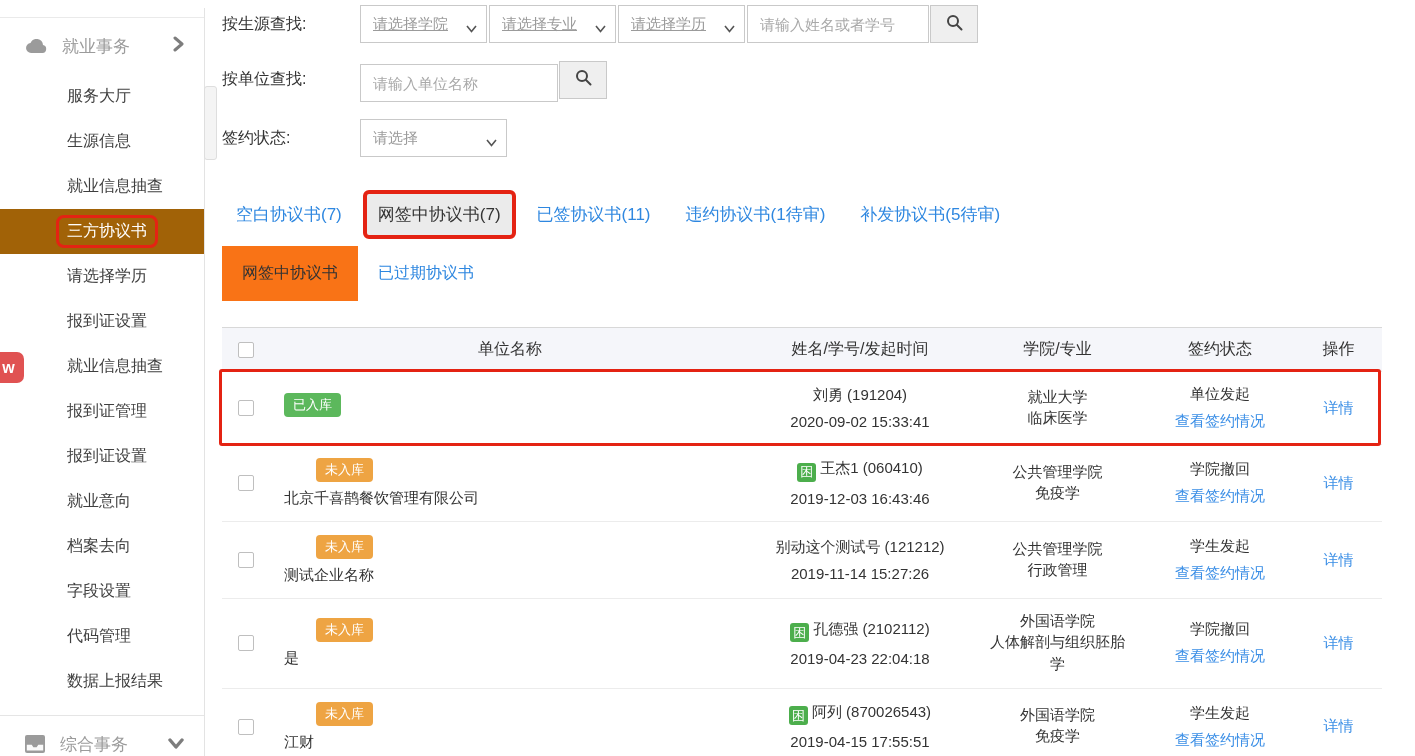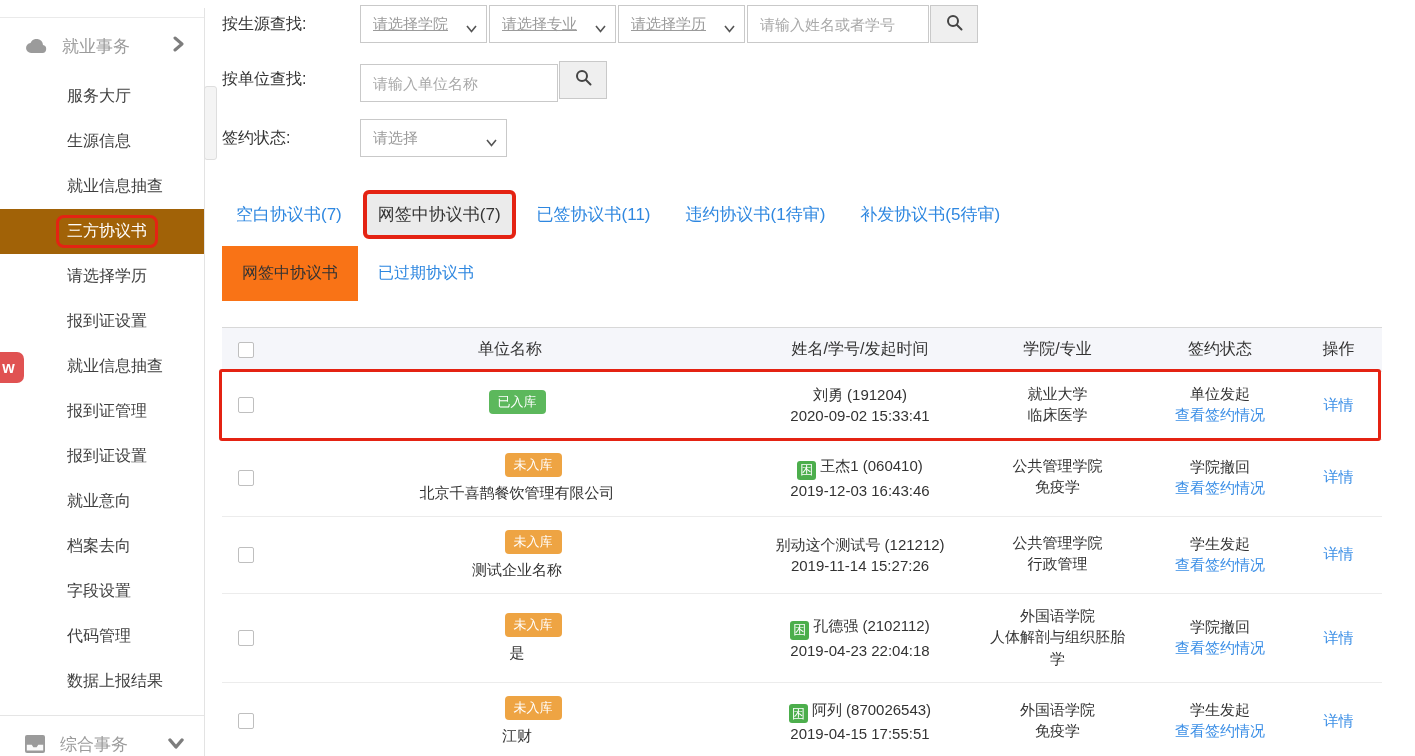--- a/index.html
+++ b/index.html
@@ -87,38 +87,38 @@
   .col-check  { width:48px; display:flex; justify-content:center; }
   .col-company{ width:480px; text-align:center; }
   .col-name   { width:220px; text-align:center; }
   .col-college{ width:175px; text-align:center; }
   .col-status { width:150px; text-align:center; }
   .col-action { width:87px;  text-align:center; }
   .trow {
     display:flex; align-items:center; border-bottom:1px solid #ececec;
     padding:13px 0; position:relative; background:#fff;
   }
-  .trow .col-company { text-align:center; padding-left:14px; }
+  .trow .col-company { text-align:left; padding-left:14px; }
   .checkbox {
     width:16px; height:16px; border:1px solid #bfbfbf; border-radius:2px;
     background:#fff; display:inline-block; cursor:pointer;
   }
   .badge {
     display:inline-block; padding:3px 9px; border-radius:4px;
     color:#fff; font-size:13px; margin-bottom:7px;
   }
   .badge.in  { background:#5cb85c; }
   .badge.out { background:#eea443;margin-left:32px; }
   .poor {
     display:inline-flex; width:19px; height:19px; background:#4cae4c;
     color:#fff; border-radius:3px; font-size:13px;
     align-items:center; justify-content:center; margin-right:4px;
     vertical-align:-3px;
   }
-  .line2 { margin-top:2px; }
+  .line2 { margin-top:8px; }
   .major-wrap { max-width:148px; margin:0 auto; line-height:1.45; }
   .link { color:#3a8ee6; cursor:pointer; }
   .row-ann {
     position:absolute; left:-3px; right:1px; top:-3px; bottom:-2px;
     border:3px solid #e42313; border-radius:3px; pointer-events:none; z-index:2;
   }
 </style>
 </head>
 <body>
 

